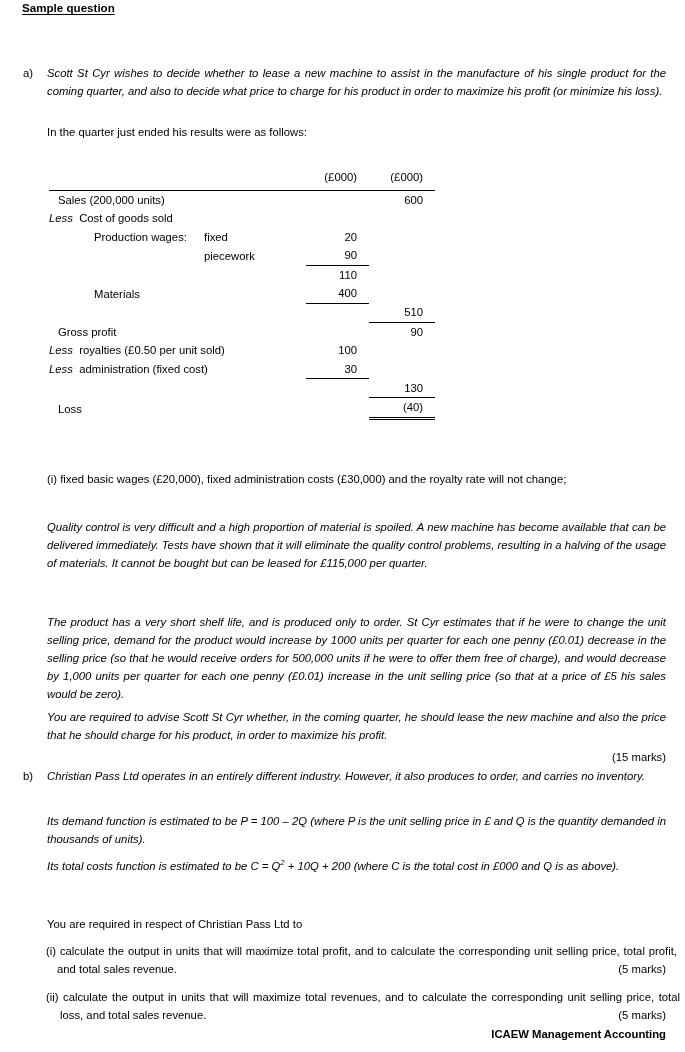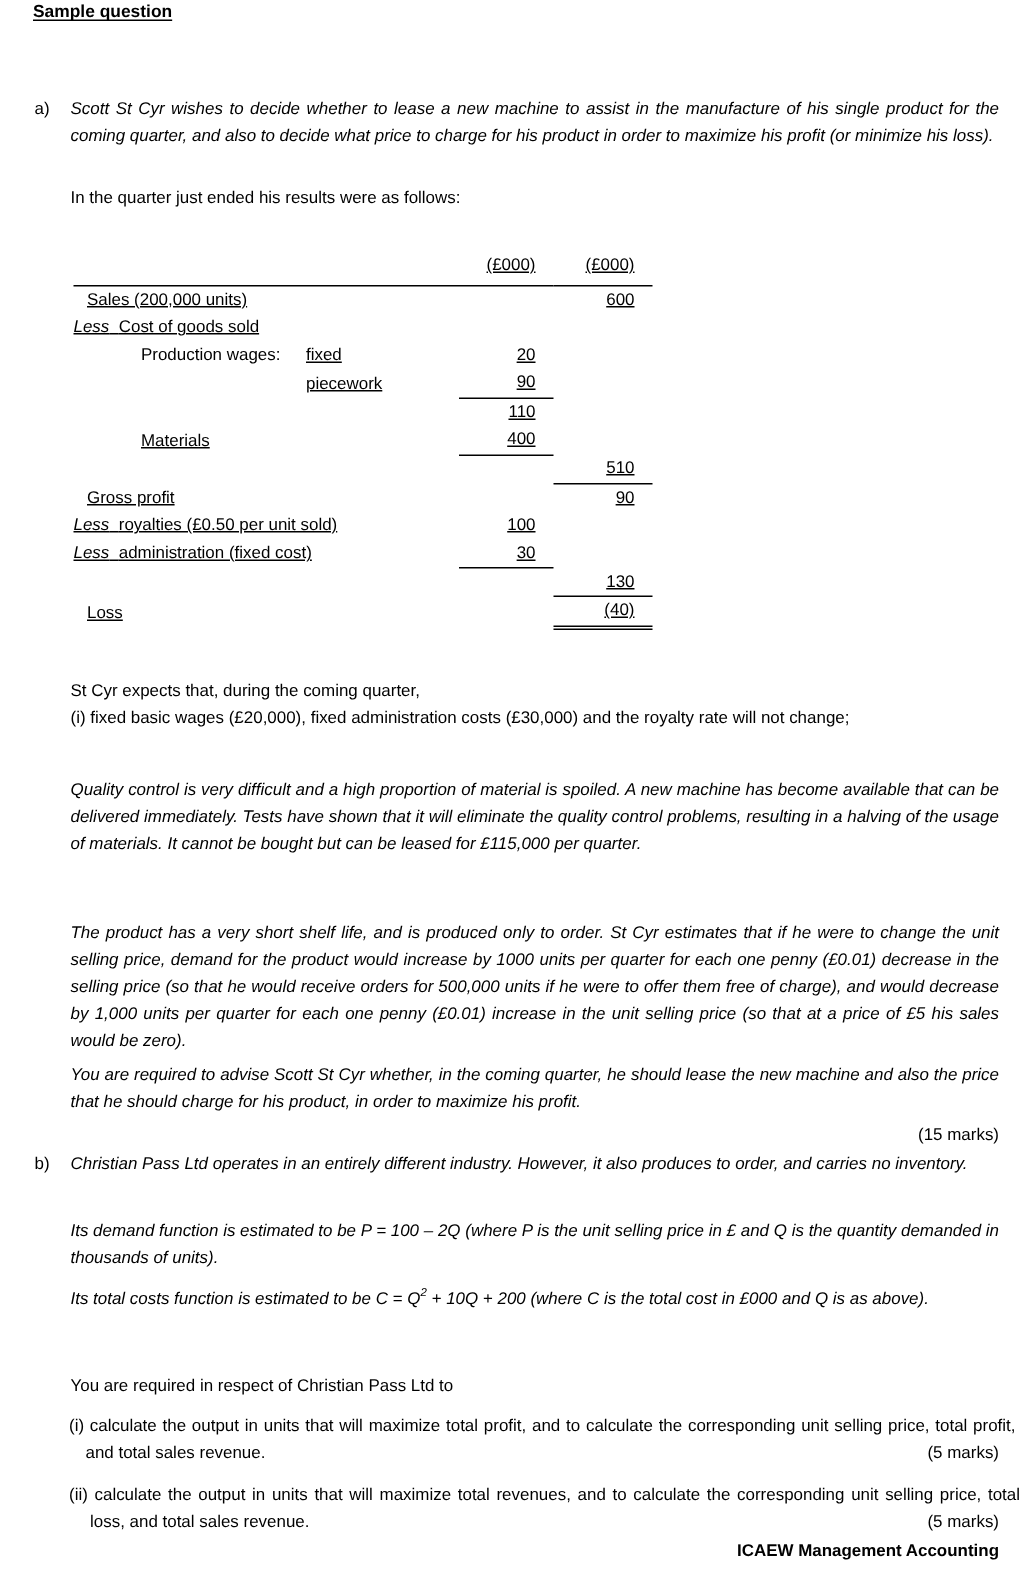--- a/index.html
+++ b/index.html
@@ -74,21 +74,20 @@
     margin-left: 49px;
     width: 386px;
   }
   .fin td {
     padding: 0;
     height: 18.5px;
     vertical-align: bottom;
     font-size: 11.3px;
     line-height: 18.5px;
     white-space: nowrap;
-    text-decoration: underline;
   }
   .c-lab  { width: 257px; }
   .c-num1 { width: 63px; text-align: right; padding-right: 12px !important; }
   .c-num2 { width: 66px; text-align: right; padding-right: 12px !important; }
 
   .ital { font-style: italic; }
 
   .in0 { padding-left: 0px !important; }
   .in1 { padding-left: 9px !important; }
   .in2 { padding-left: 45px !important; }
@@ -204,21 +203,20 @@
         </tr>
         <tr>
           <td class="c-lab in1">Loss</td>
           <td class="c-num1"></td>
           <td class="c-num2 dul">(40)</td>
         </tr>
       </tbody>
     </table>
   </div>
 
-  <div class="blk" style="left:47px; top:452px; width:619px;">St Cyr expects that, during the coming quarter,</div>
   <div class="blk" style="left:47px; top:470px; width:619px;">(i)  fixed basic wages (£20,000), fixed administration costs (£30,000) and the royalty rate will not change;</div>
 
   <div class="blk just" style="left:47px; top:518px; width:619px;">Quality control is very difficult and a high proportion of material is spoiled. A new machine has become available that can be delivered immediately. Tests have shown that it will eliminate the quality control problems, resulting in a halving of the usage of materials. It cannot be bought but can be leased for £115,000 per quarter.</div>
 
   <div class="blk just" style="left:47px; top:613px; width:619px;">The product has a very short shelf life, and is produced only to order. St Cyr estimates that if he were to change the unit selling price, demand for the product would increase by 1000 units per quarter for each one penny (£0.01) decrease in the selling price (so that he would receive orders for 500,000 units if he were to offer them free of charge), and would decrease by 1,000 units per quarter for each one penny (£0.01) increase in the unit selling price (so that at a price of £5 his sales would be zero).</div>
 
   <div class="blk just" style="left:47px; top:708px; width:619px;">You are required to advise Scott St Cyr whether, in the coming quarter, he should lease the new machine and also the price that he should charge for his product, in order to maximize his profit.</div>
   <div class="marks" style="top:748px;">(15 marks)</div>
 
   <div class="marker" style="left:23px; top:767px;">b)</div>

